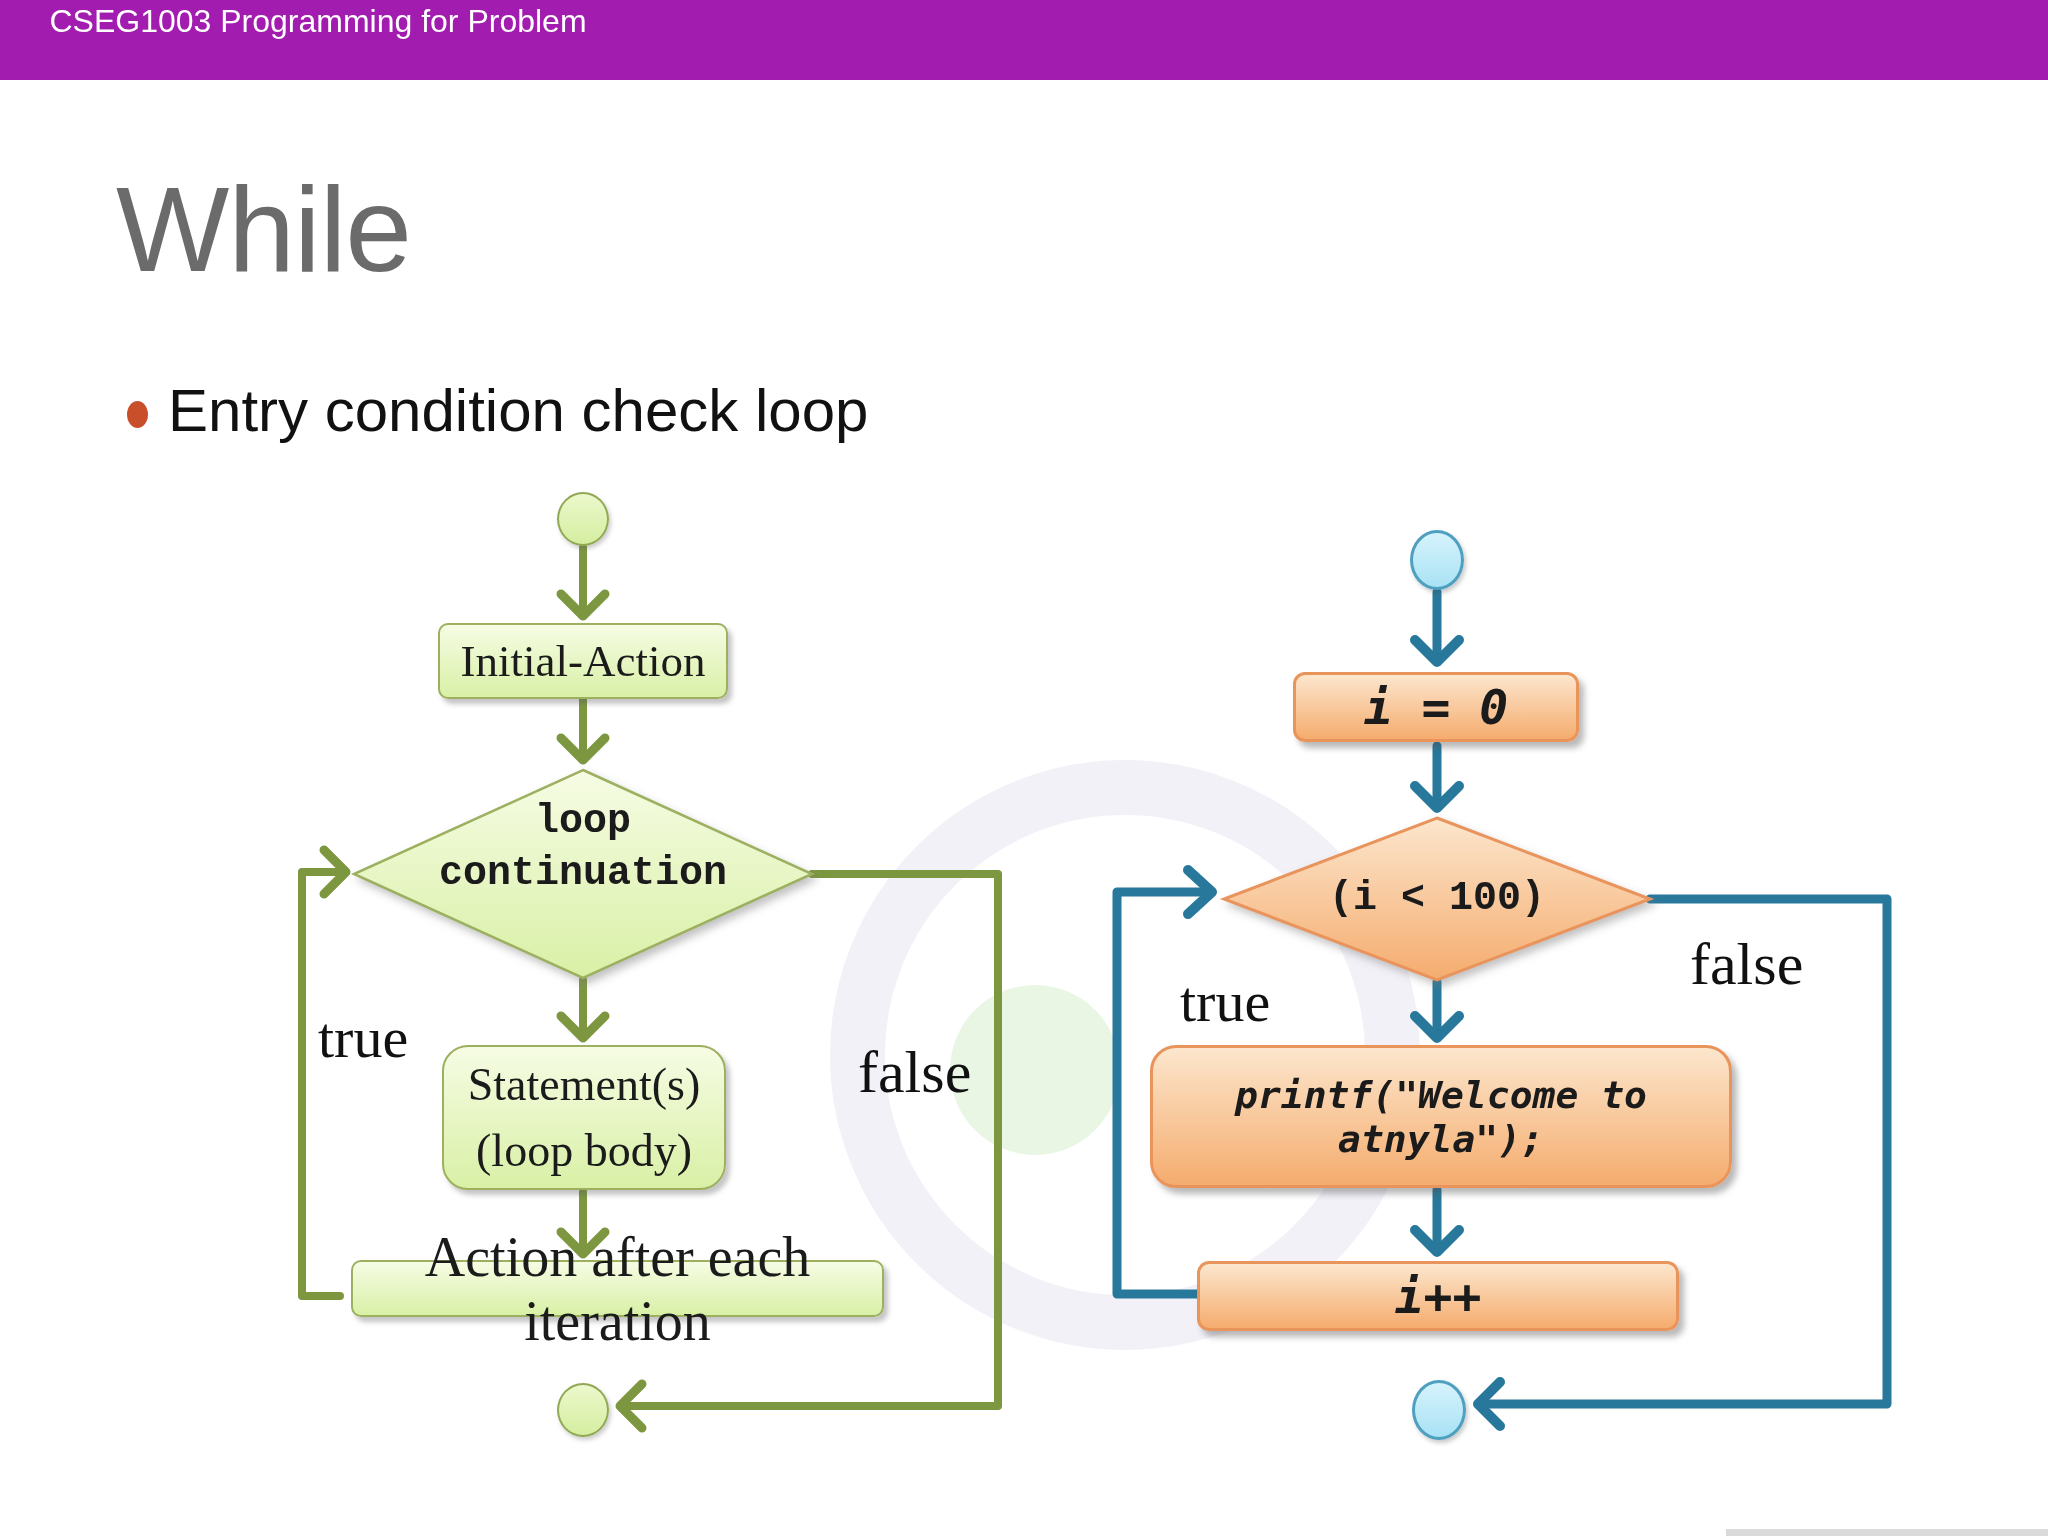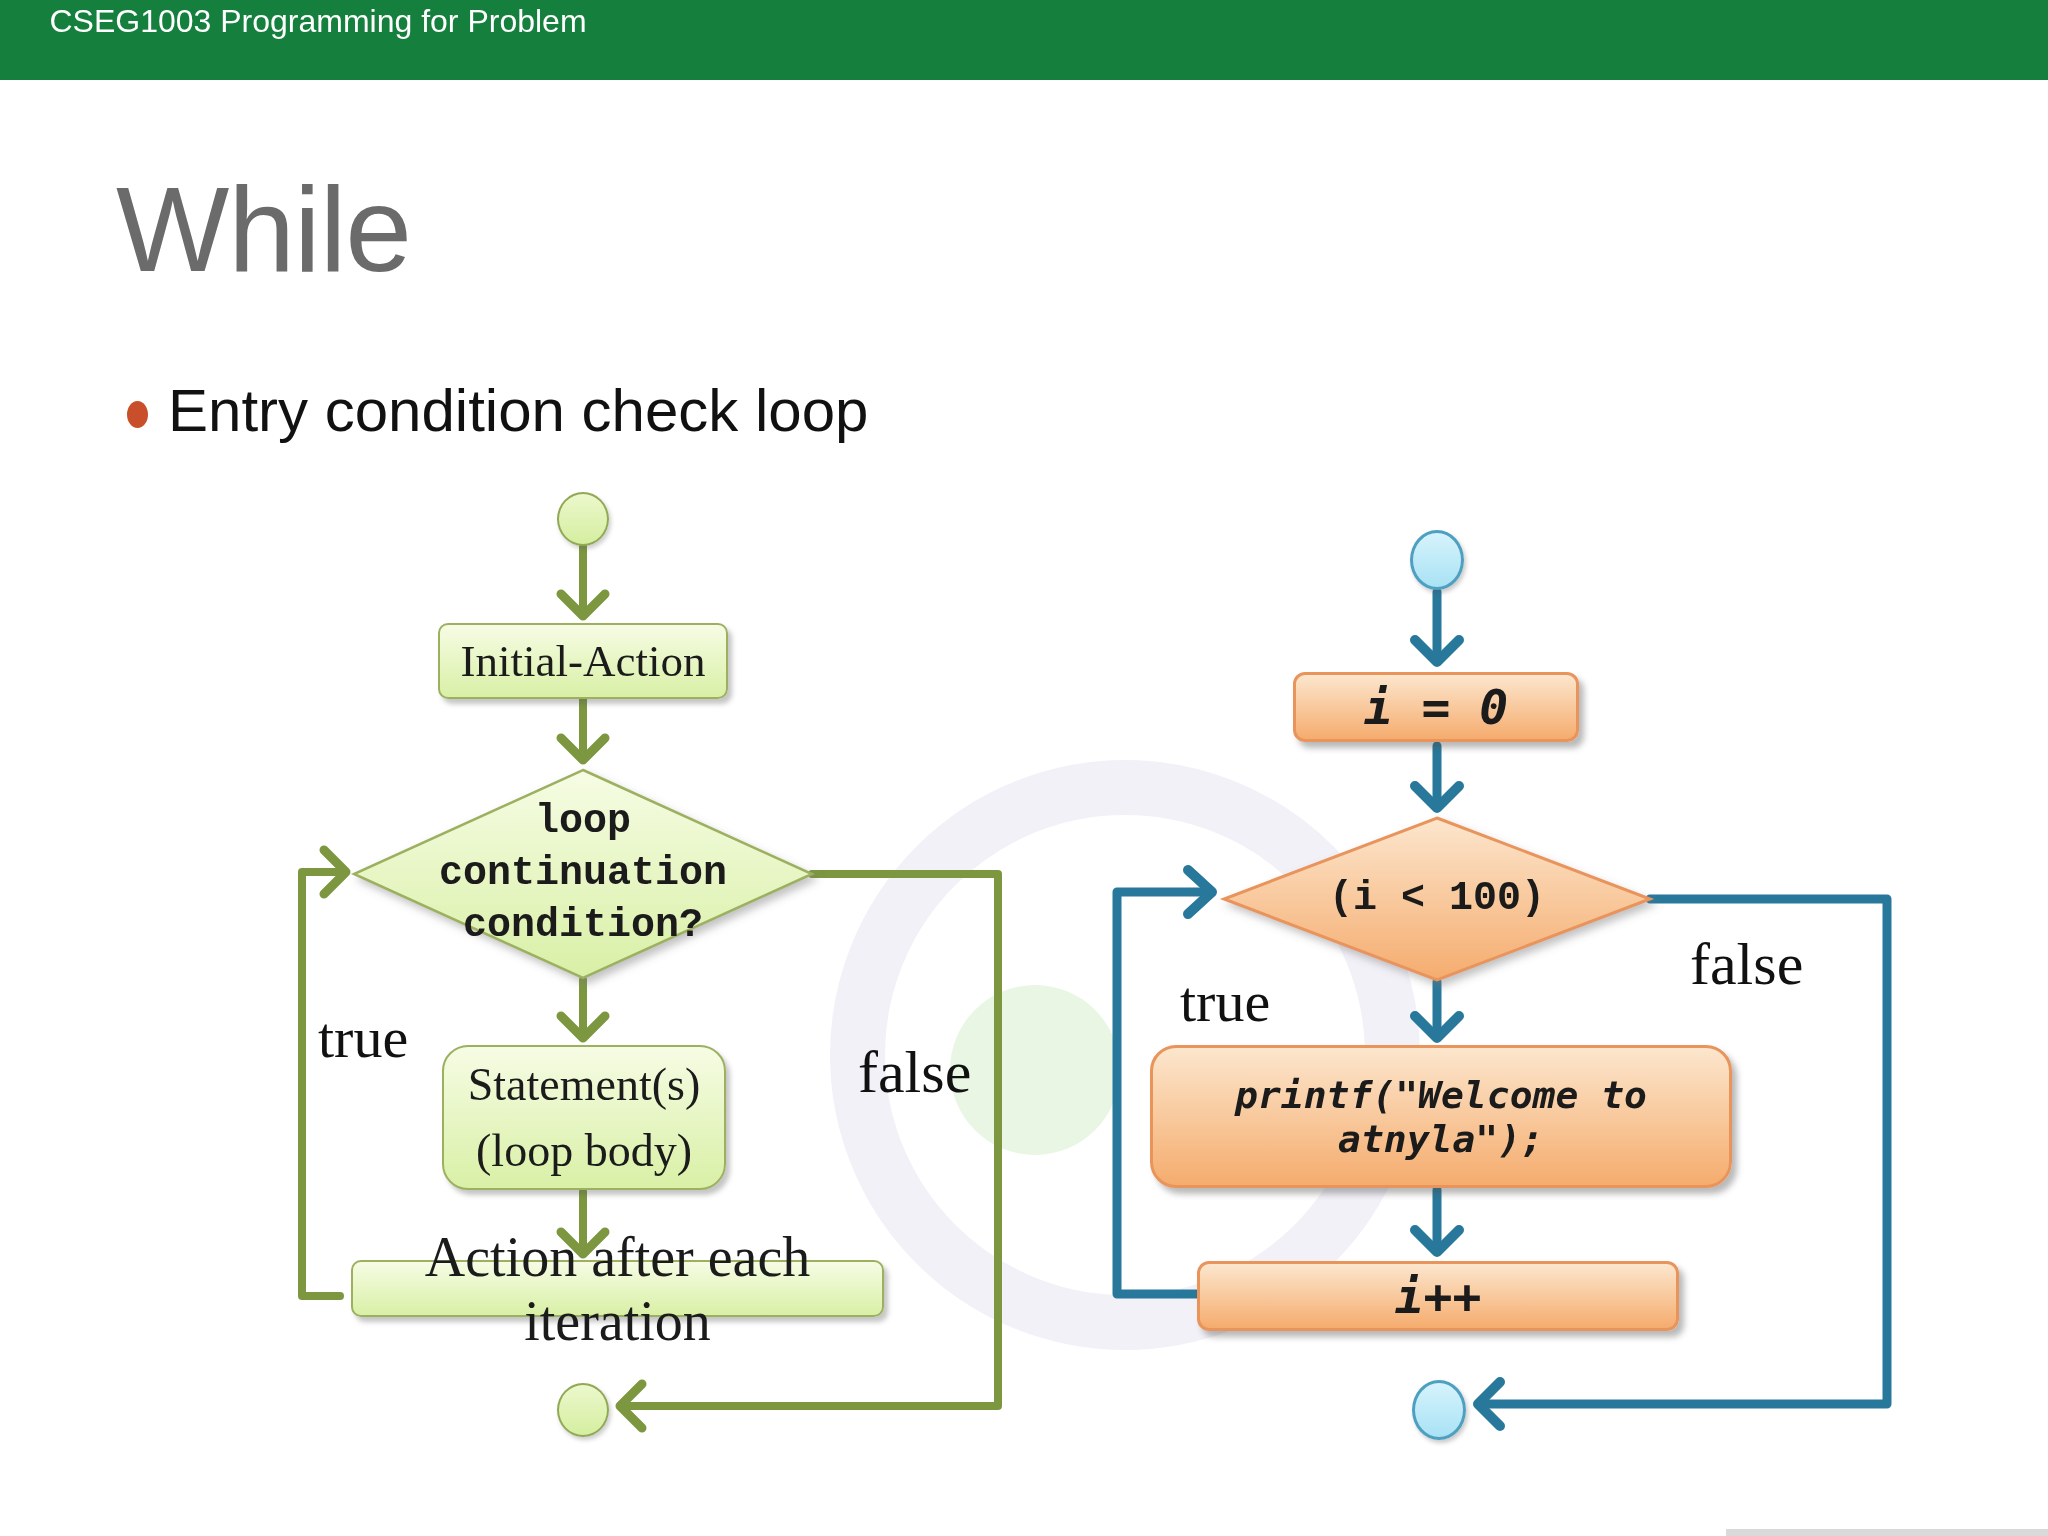--- a/index.html
+++ b/index.html
@@ -3,21 +3,21 @@
 <meta charset="utf-8">
 <style>
   html,body{margin:0;padding:0;}
   body{
     width:2048px;height:1536px;position:relative;overflow:hidden;
     background:#ffffff;font-family:"Liberation Sans","DejaVu Sans",sans-serif;
   }
   
   .header-bar{
     position:absolute;left:0;top:0;width:2048px;height:80px;
-    background:#15803d;z-index:5;
+    background:#a21caf;z-index:5;
   }
   .course-title{
     position:absolute;left:28px;top:3px;width:580px;
     color:#ffffff;font-size:32px;line-height:37px;text-align:center;
   }
   
   .slide-title{
     position:absolute;left:116px;top:160px;
     font-size:120px;color:#6B6B6B;letter-spacing:-1px;z-index:4;
   }
@@ -139,21 +139,20 @@
   <polygon points="1437,818 1650,899 1437,980 1224,899" fill="url(#gradOrange)" stroke="#E8945B" stroke-width="3" filter="url(#nodeShadow)"></polygon>
 </svg>
 
 <div class="node g-circle" style="left:557px;top:492px;width:52px;height:54px;"></div>
 
 <div class="node g-box serif" style="left:438px;top:623px;width:290px;height:76px;">Initial-Action</div>
 
 <div class="diamond-label serif" style="left:413px;top:796px;width:340px;font-size:40px;font-weight:bold;line-height:52px;">
   <div>loop</div>
   <div>continuation</div>
-  <div>condition?</div>
 </div>
 
 <div class="node g-box serif" style="left:442px;top:1045px;width:284px;height:145px;border-radius:26px;flex-direction:column;font-size:46px;line-height:66px;">
   <div>Statement(s)</div>
   <div>(loop body)</div>
 </div>
 
 <div class="node g-box serif" style="left:340px;top:1260px;width:533px;height:57px;font-size:56px;margin-left:11px;">Action after each iteration</div>
 
 <div class="node g-circle" style="left:557px;top:1383px;width:52px;height:54px;"></div>

